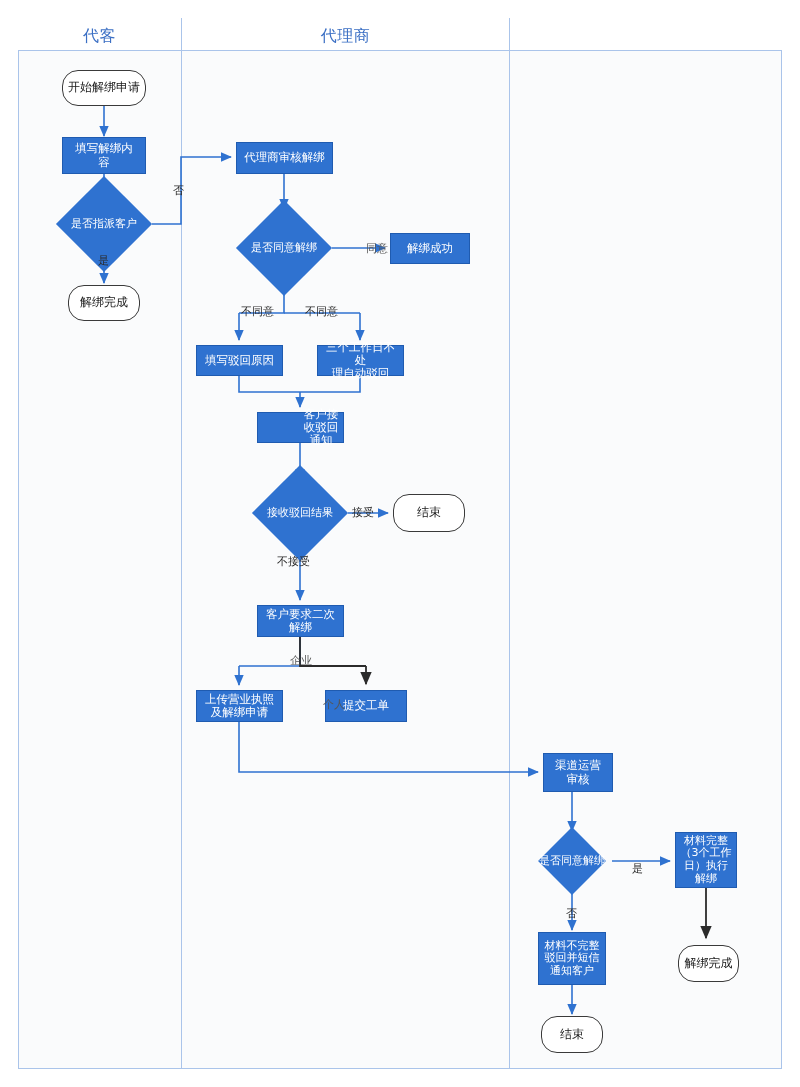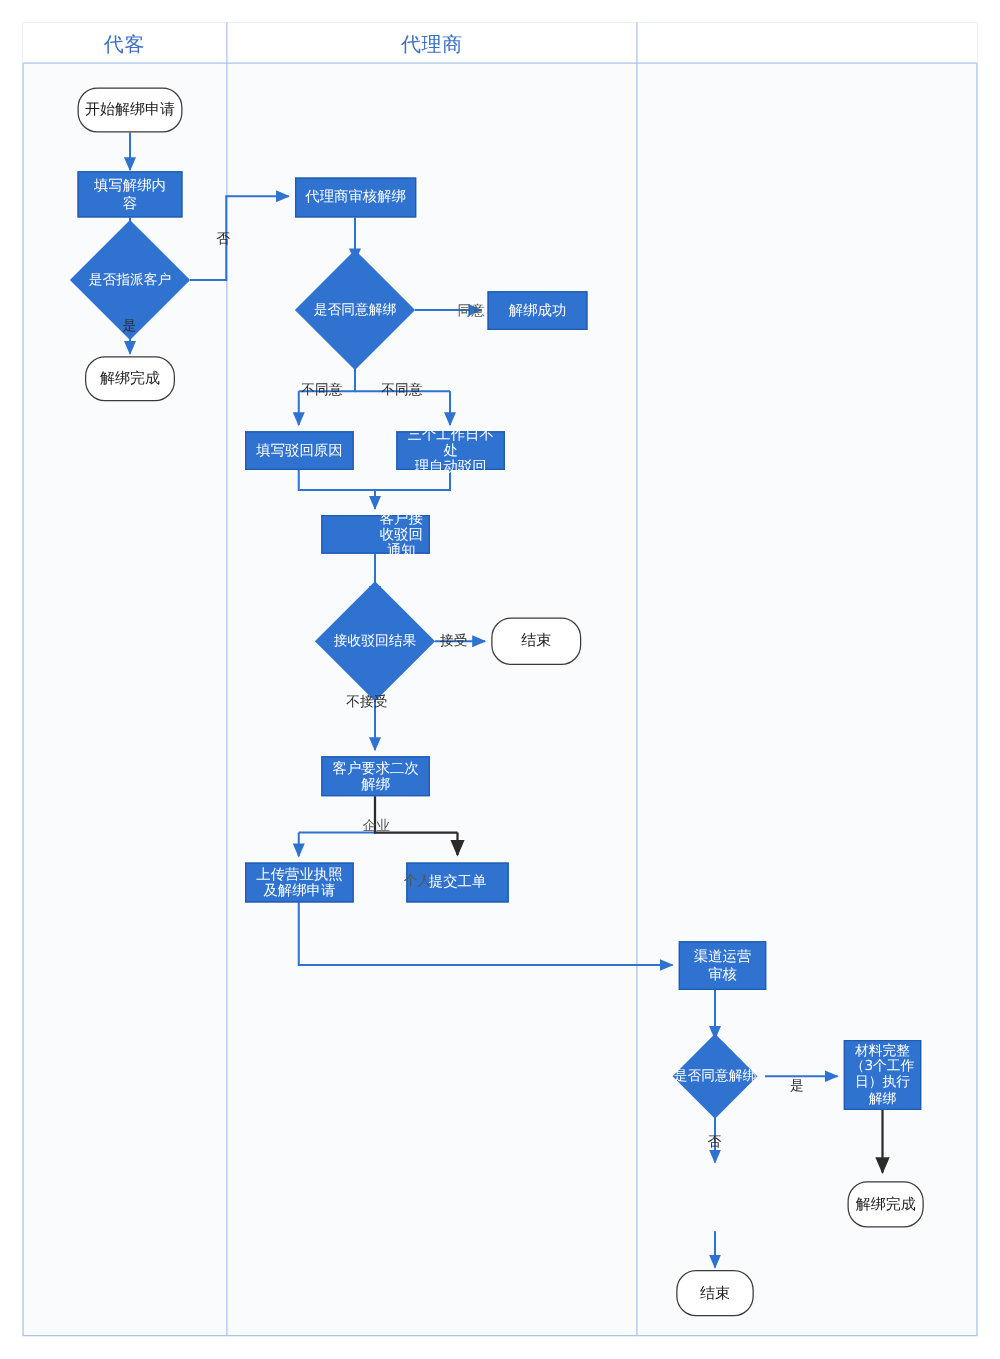--- a/index.html
+++ b/index.html
@@ -230,20 +230,23 @@
     <span class="dia-label">是否同意解绑</span>
   </div>
 
   <div class="node node-process" style="left:675px; top:832px; width:62px; height:56px; white-space:pre-line; font-size:11px;">材料完整
 （3个工作
 日）执行
 解绑</div>
 
   <div class="node node-terminator" style="left:678px; top:945px; width:61px; height:37px;">解绑完成</div>
 
+  <div class="node node-process" style="left:538px; top:932px; width:68px; height:53px; white-space:pre-line; font-size:11px;">材料不完整
+驳回并短信
+通知客户</div>
 
   <div class="node node-terminator" style="left:541px; top:1016px; width:62px; height:37px;">结束</div>
 
   <div class="edge-label" style="left:173px; top:185px;">否</div>
   <div class="edge-label" style="left:98px; top:255px;">是</div>
   <div class="edge-label light" style="left:366px; top:243px;">同意</div>
   <div class="edge-label" style="left:241px; top:306px;">不同意</div>
   <div class="edge-label" style="left:305px; top:306px;">不同意</div>
   <div class="edge-label" style="left:352px; top:507px;">接受</div>
   <div class="edge-label" style="left:277px; top:556px;">不接受</div>

